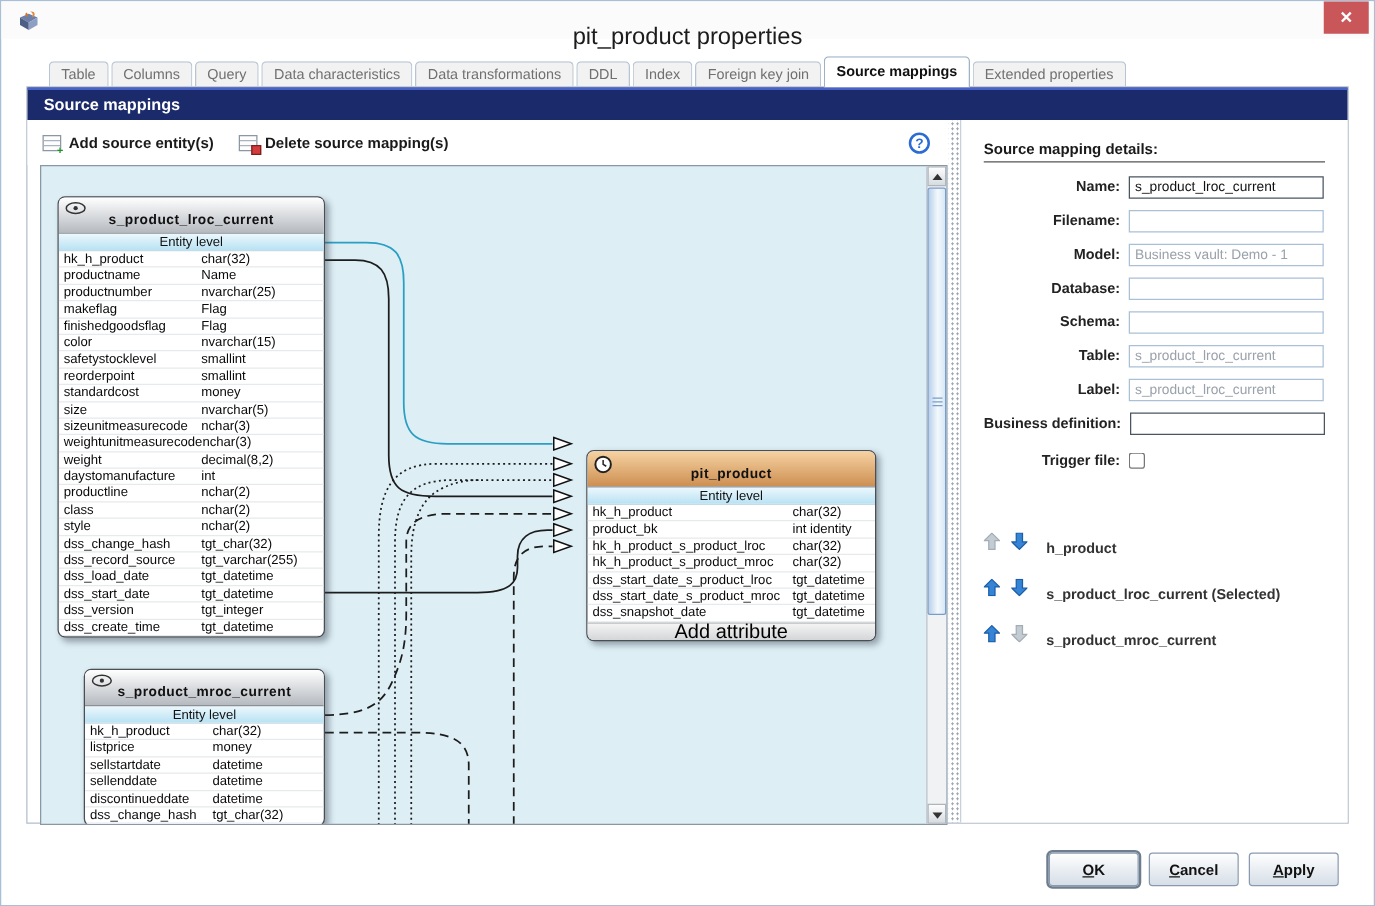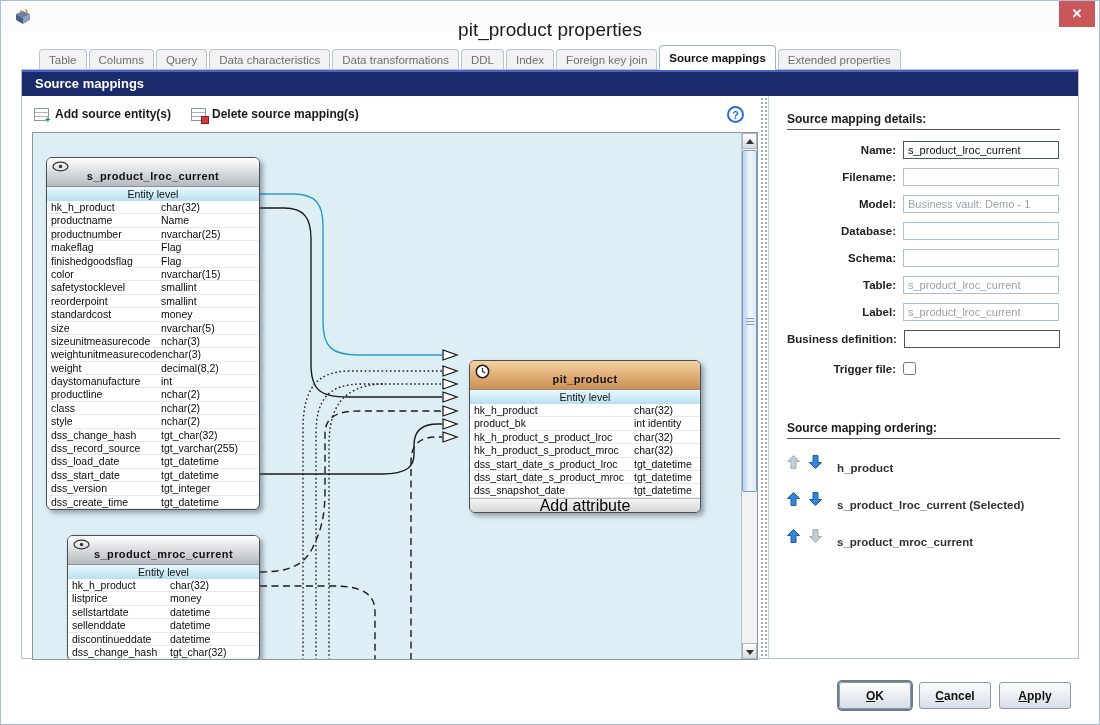--- a/index.html
+++ b/index.html
@@ -415,21 +415,20 @@
           <input type="text" value="" style="">
         </div>
         </div>
 
       <div class="trigger-row">
         <label>Trigger file:</label>
         <input type="checkbox" style="">
       </div>
 
       <div class="ordering">
-        <div class="rp-heading">Source mapping ordering:</div>
         <div>
             <div class="oitem">
             <span class="arr disabled">
               <svg width="13" height="14" viewBox="0 0 13 14">
                   <path d="M6.5 0.5 L12.5 6.5 H9 V13.5 H4 V6.5 H0.5 Z"></path>
                 </svg>
             </span>
             <span class="arr enabled">
               <svg width="13" height="14" viewBox="0 0 13 14" style="transform:rotate(180deg)">
                   <path d="M6.5 0.5 L12.5 6.5 H9 V13.5 H4 V6.5 H0.5 Z"></path>

